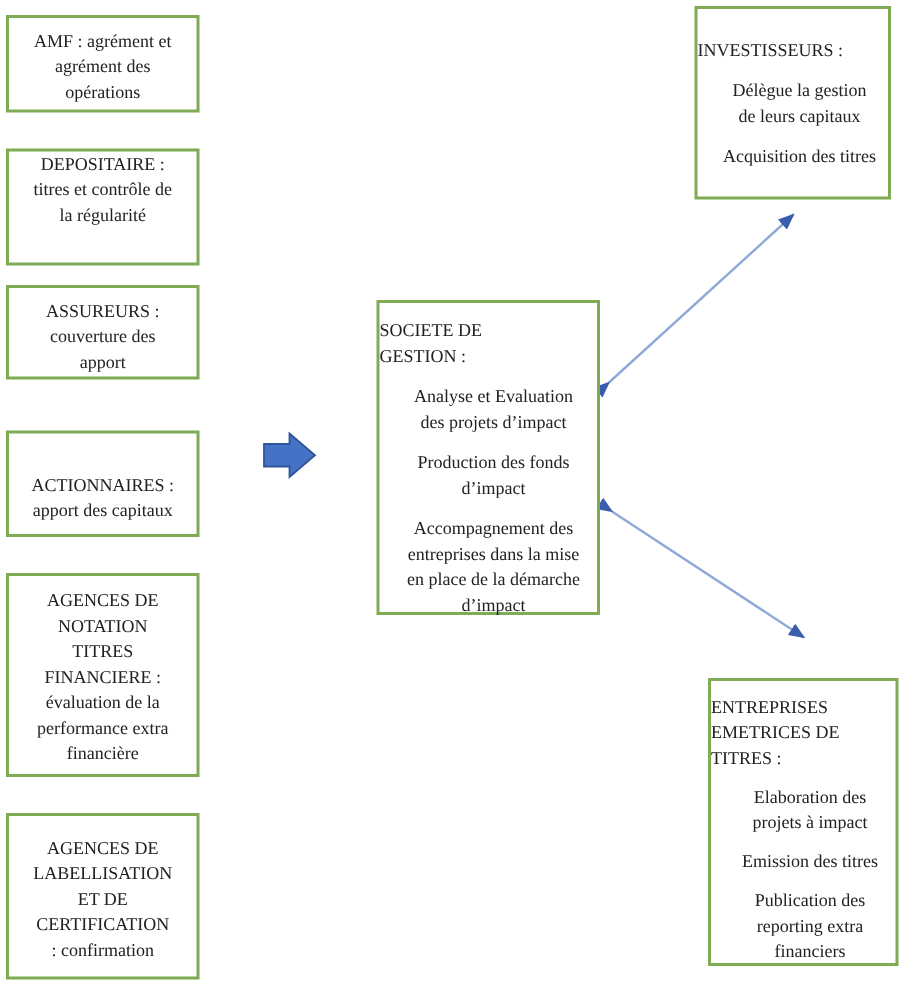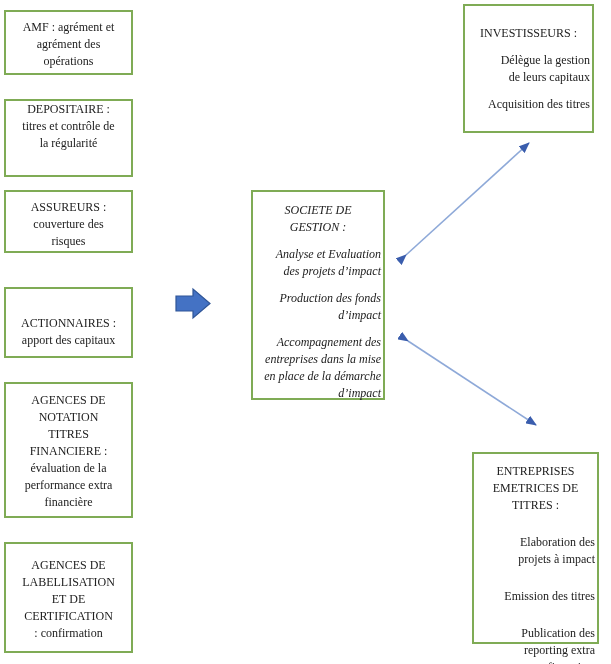--- a/index.html
+++ b/index.html
@@ -17,28 +17,28 @@
     font-family:"Liberation Serif","DejaVu Serif",serif;
     color:var(--text);overflow:hidden;
   }
   .overlay{position:absolute;left:0;top:0;width:611px;height:664px;}
   .box{
     position:absolute;box-sizing:border-box;background:var(--background);
     border:2px solid var(--box-border);font-size:12px;
   }
   .lbox{text-align:center;line-height:17px;}
   .ln{white-space:nowrap;}
-  .title{text-align:center;line-height:17px;}
-  .para{text-align:right;line-height:17px;}
+  .title{line-height:17px;}
+  .para{text-align:center;line-height:17px;}
   .cbox .para{margin-top:10px;padding-left:9px;padding-right:2px;}
   .cbox .title{padding-top:10px;}
   .rbox1 .title{padding-top:19px;}
   .rbox1 .para{margin-top:10px;padding-left:11px;padding-right:2px;}
   .rbox2 .title{padding-top:9px;}
-  .rbox2 .para{margin-top:20px;padding-left:11px;padding-right:2px;}
+  .rbox2 .para{margin-top:9px;padding-left:11px;padding-right:2px;}
 </style>
 </head>
 <body>
 
 <div class="canvas">
 
   <svg class="overlay" width="611" height="664" viewBox="0 0 611 664">
     <defs>
       <marker id="ah" markerWidth="11" markerHeight="9" refX="10" refY="4.5" orient="auto" markerUnits="userSpaceOnUse">
         <path d="M0,0 L11,4.5 L0,9 Z" style="fill:var(--connector-head,#3a5dad)"></path>
@@ -57,21 +57,21 @@
 
   <div class="box lbox" style="left:4px;top:99px;width:129px;height:78px;padding-top:0;">
     <div class="ln">DEPOSITAIRE :</div>
     <div class="ln">titres et contrôle de</div>
     <div class="ln">la régularité</div>
   </div>
 
   <div class="box lbox" style="left:4px;top:190px;width:129px;height:63px;padding-top:7px;">
     <div class="ln">ASSUREURS :</div>
     <div class="ln">couverture des</div>
-    <div class="ln">risques</div>
+    <div class="ln">apport</div>
   </div>
 
   <div class="box lbox" style="left:4px;top:287px;width:129px;height:71px;padding-top:26px;">
     <div class="ln">ACTIONNAIRES :</div>
     <div class="ln">apport des capitaux</div>
   </div>
 
   <div class="box lbox" style="left:4px;top:382px;width:129px;height:136px;padding-top:8px;">
     <div class="ln">AGENCES DE</div>
     <div class="ln">NOTATION</div>
@@ -83,21 +83,21 @@
   </div>
 
   <div class="box lbox" style="left:4px;top:542px;width:129px;height:111px;padding-top:13px;">
     <div class="ln">AGENCES DE</div>
     <div class="ln">LABELLISATION</div>
     <div class="ln">ET DE</div>
     <div class="ln">CERTIFICATION</div>
     <div class="ln">: confirmation</div>
   </div>
 
-  <div class="box cbox" style="left:251px;top:190px;width:134px;height:210px;font-style:italic;">
+  <div class="box cbox" style="left:251px;top:200px;width:149px;height:210px;">
     <div class="title">
       <div class="ln">SOCIETE DE</div>
       <div class="ln">GESTION :</div>
     </div>
     <div class="para">
       <div class="ln">Analyse et Evaluation</div>
       <div class="ln">des projets d’impact</div>
     </div>
     <div class="para">
       <div class="ln">Production des fonds</div>

